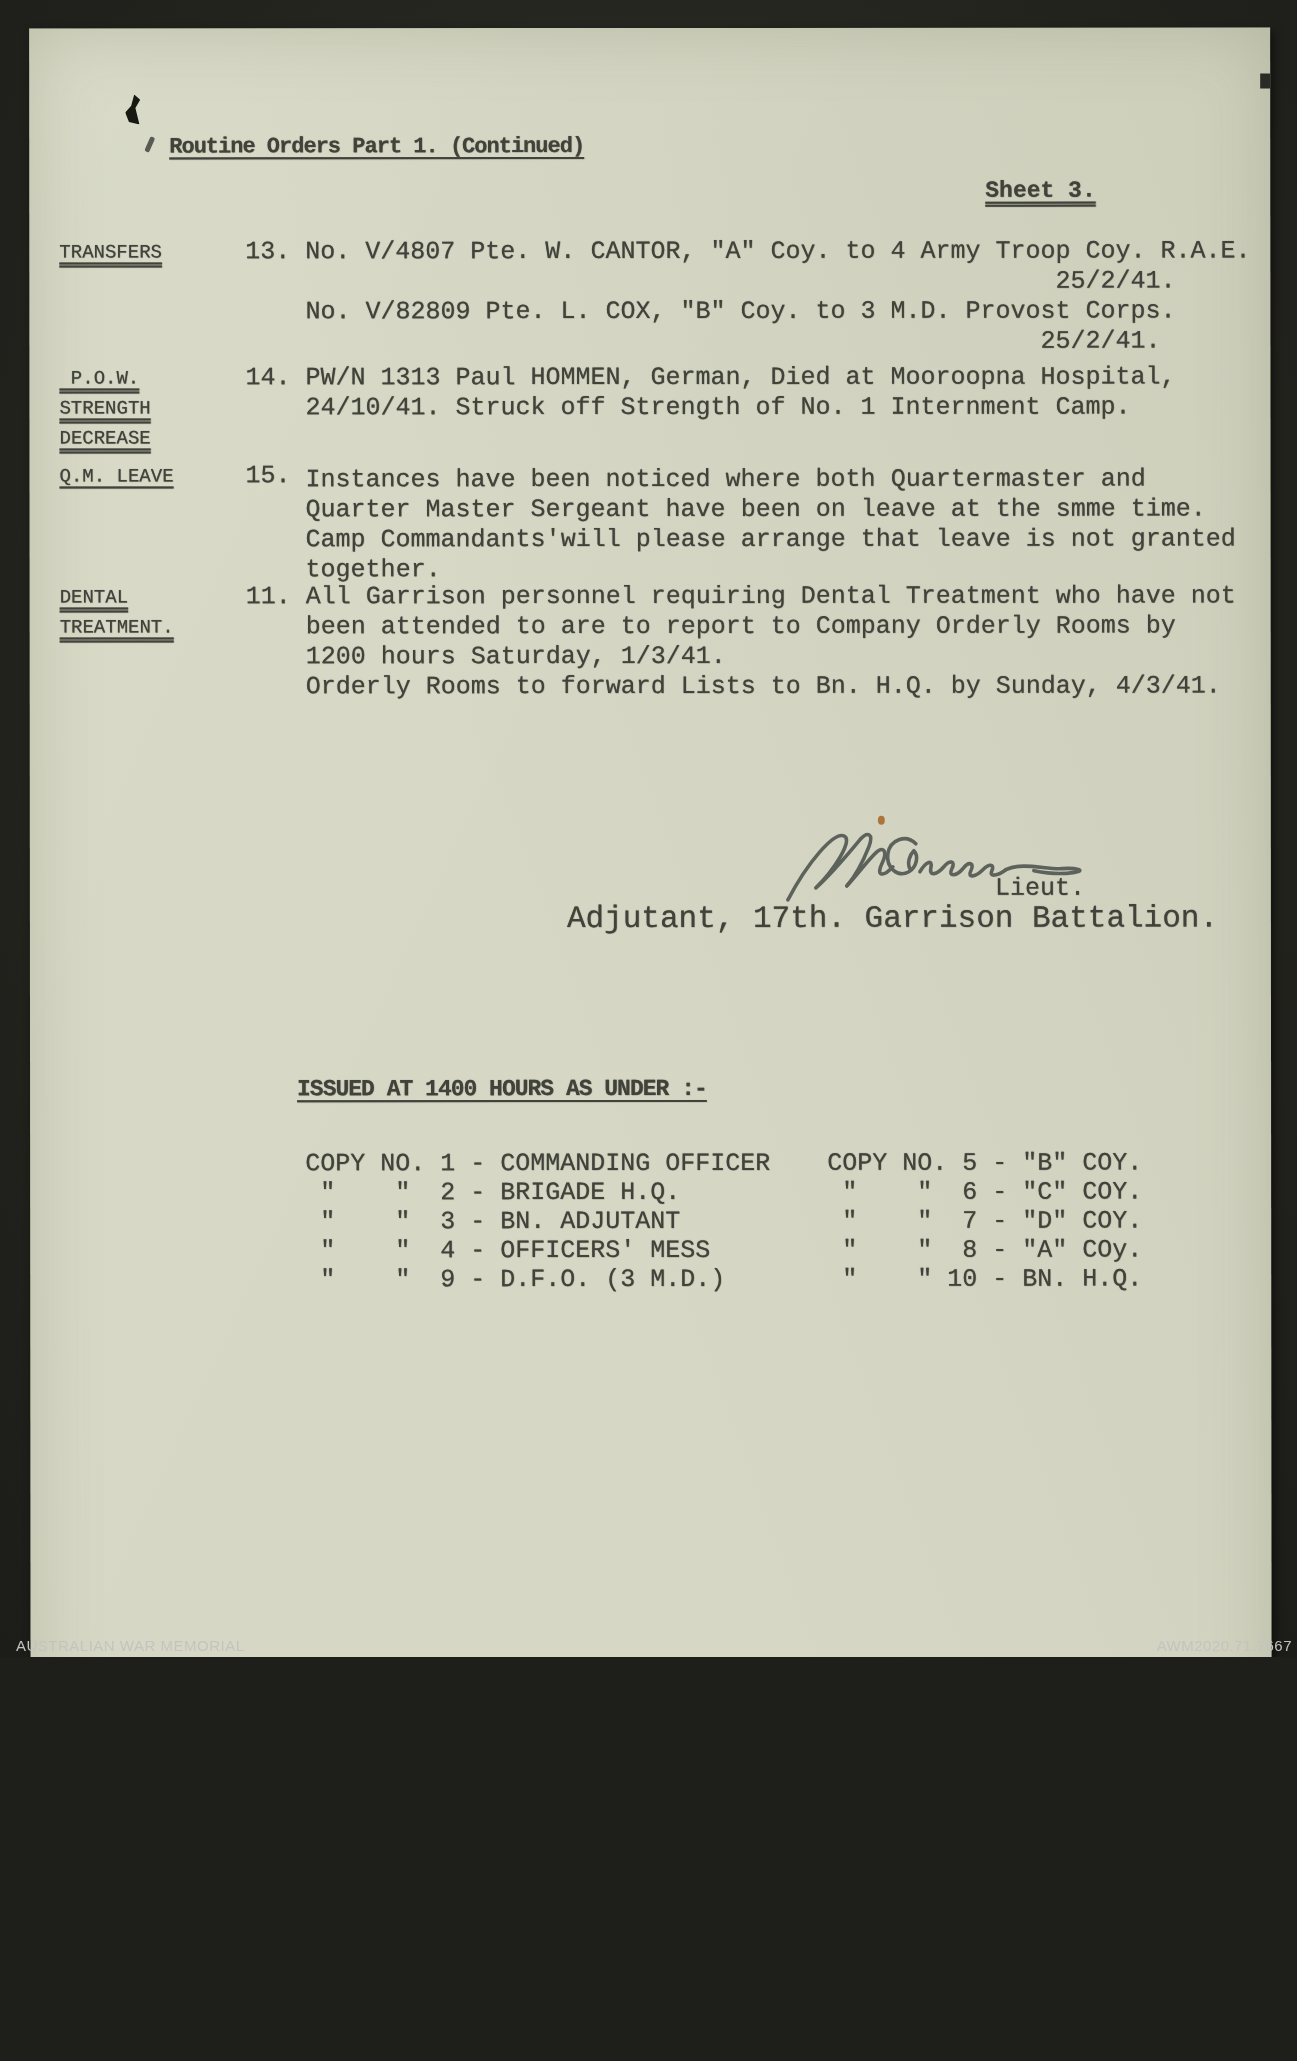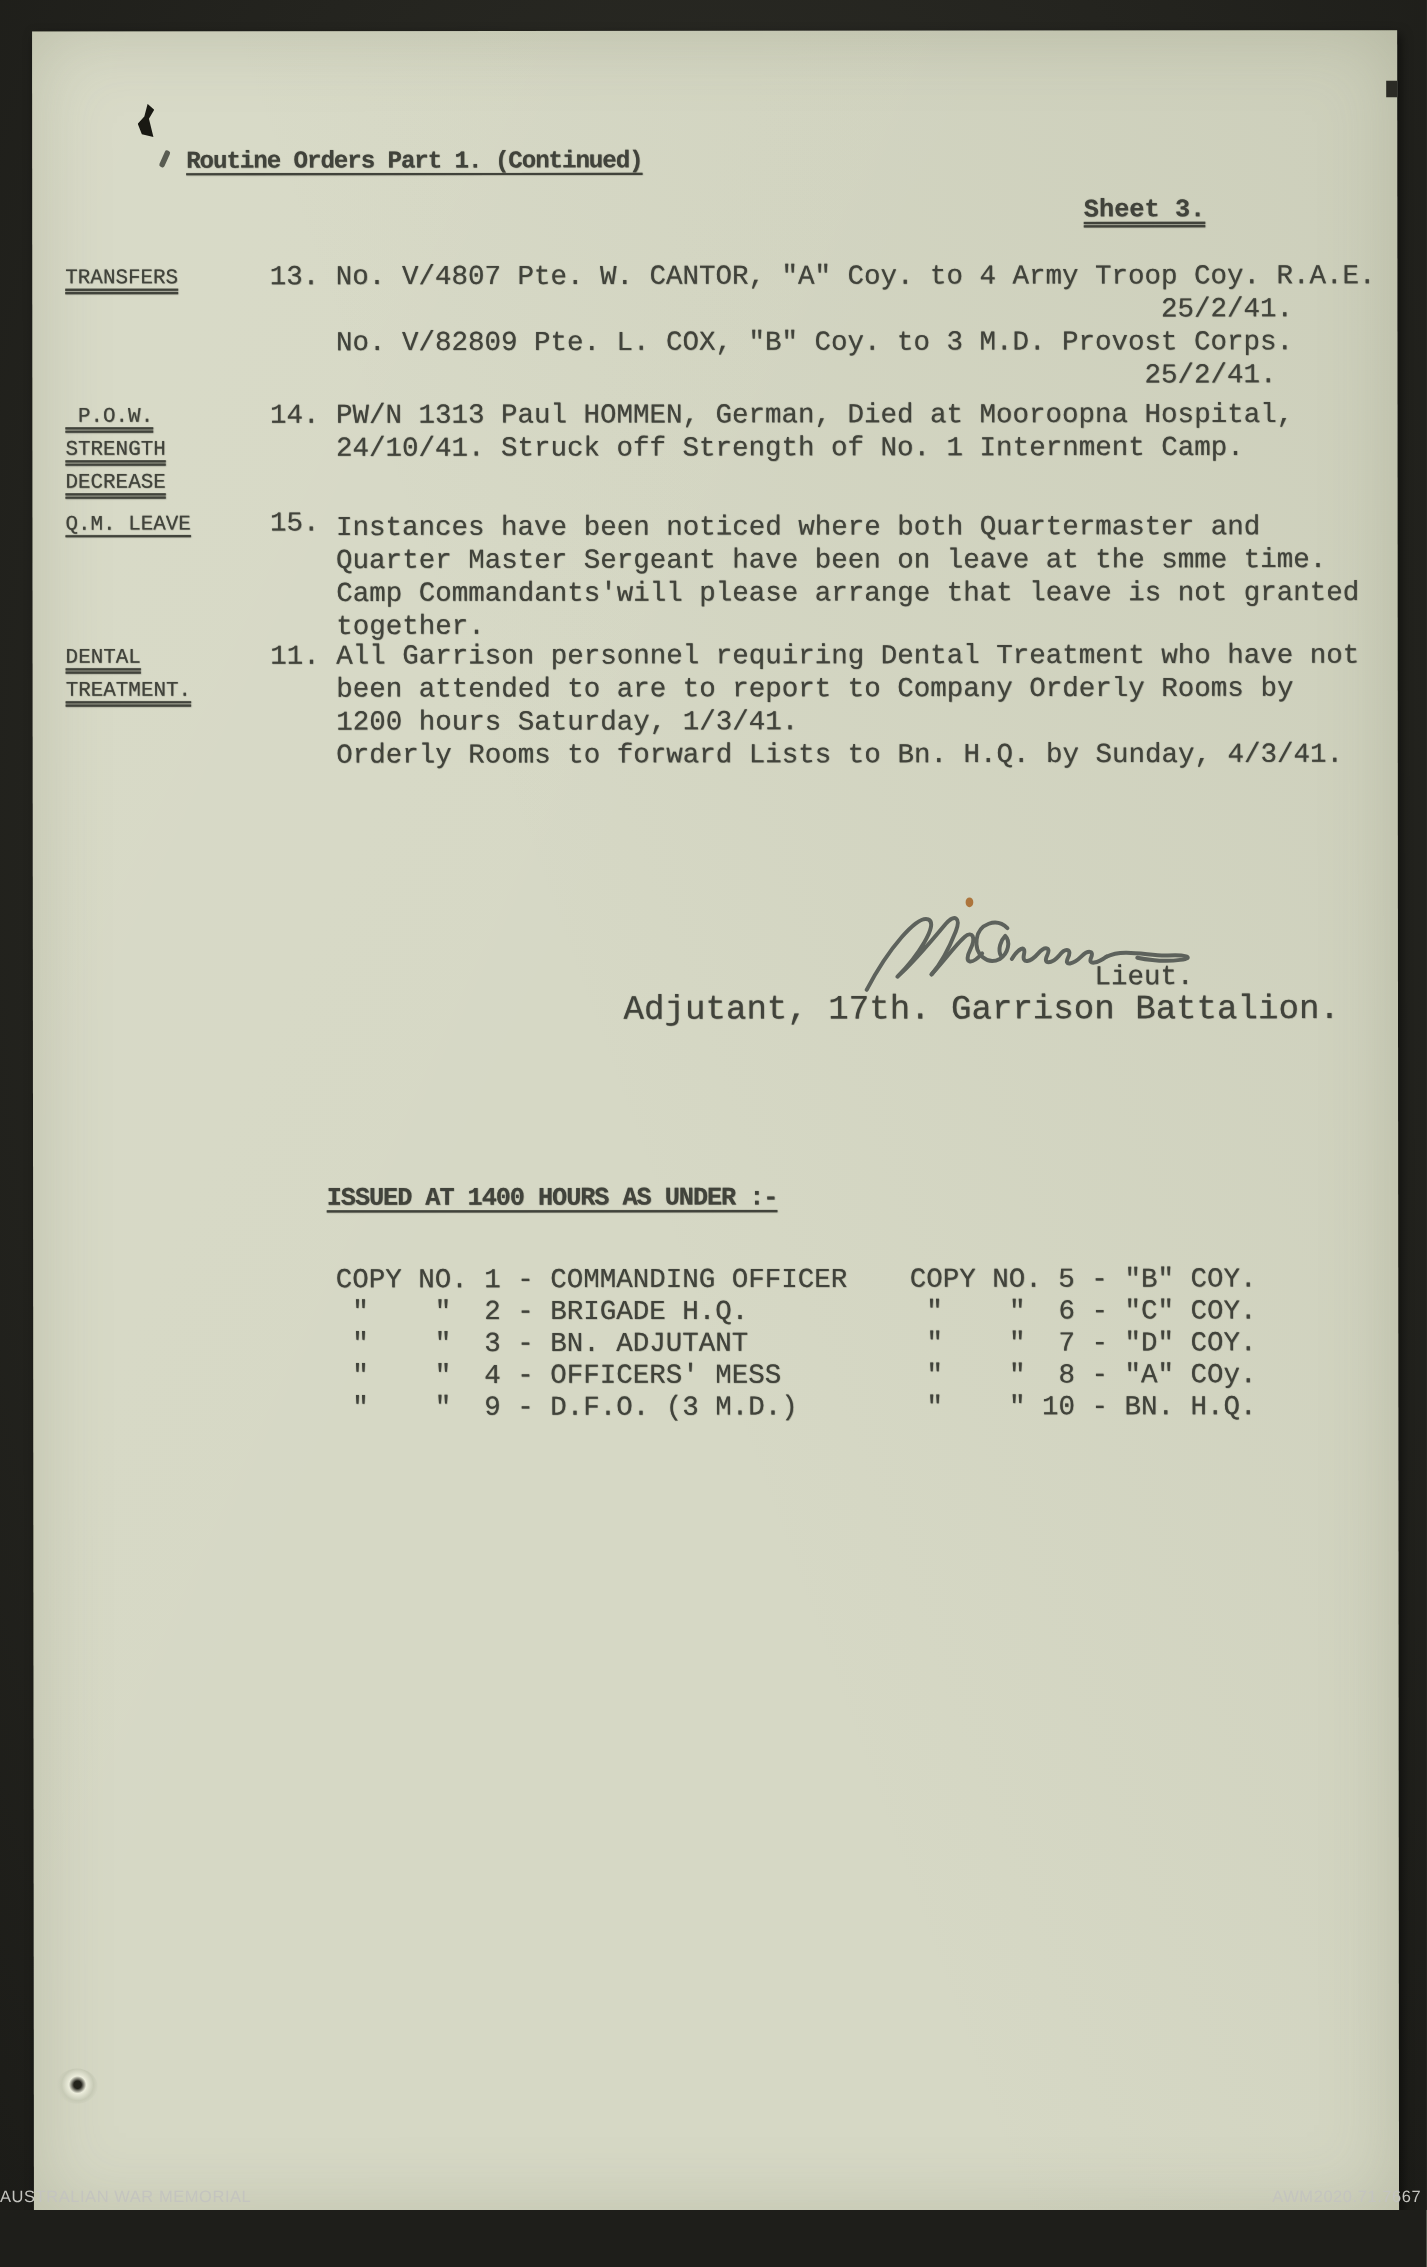--- a/index.html
+++ b/index.html
@@ -1,16 +1,16 @@
 <!DOCTYPE html>
 <html><head>
 <meta charset="utf-8">
 <style>
   html,body{margin:0;padding:0;background:#1e1e1a;}
-  .stage{position:relative;width:1297px;height:2009px;overflow:hidden;
+  .stage{position:relative;width:1297px;height:1657px;overflow:hidden;
     background:
       radial-gradient(ellipse at 50% 40%, rgba(70,70,60,.18), rgba(0,0,0,.35)),
       #2b2b25;
     font-family:"Liberation Mono","DejaVu Sans Mono",monospace;}
   .paper{position:absolute;left:30px;top:28px;width:1241px;height:1988px;
     background:
       linear-gradient(115deg, rgba(255,255,240,.07), rgba(0,0,0,0) 45%),
       linear-gradient(250deg, rgba(120,125,95,.10), rgba(0,0,0,0) 55%),
       #d6d8c5;
     box-shadow: inset 0 0 70px rgba(115,120,90,.28), 3px 4px 10px rgba(0,0,0,.55);
@@ -27,21 +27,21 @@
   .section-body{left:276px;font-size:25px;line-height:30px;}
   .sig-rank{left:965px;top:846px;font-size:25px;}
   .sig-role{left:537px;top:873px;font-size:31px;}
   .issued{left:267px;top:1048px;font-size:23px;letter-spacing:-1px;font-weight:bold;}
   .dist{font-size:25px;line-height:29px;}
   .dist-left{left:275px;top:1121px;}
   .dist-right{left:797px;top:1121px;}
   .signature-svg{position:absolute;left:748px;top:798px;}
   .caption{position:absolute;font-family:"Liberation Sans","DejaVu Sans",sans-serif;
     font-size:15px;color:#c4c4bf;letter-spacing:.5px;}
-  .cap-left{left:0;bottom:3px;}
+  .cap-left{left:16px;bottom:3px;}
   .cap-right{right:5px;bottom:3px;}
   
   .blemish{position:absolute;}
   .ink-splotch{left:96px;top:66px;width:15px;height:30px;background:#191913;
     clip-path:polygon(60% 0,100% 18%,68% 45%,95% 100%,25% 92%,0 60%,40% 38%);}
   .stray-tick{left:118px;top:108px;width:5px;height:16px;background:#3a3c34;
     transform:rotate(24deg);border-radius:2px;opacity:.8;}
   .orange-dot{left:848px;top:788px;width:7px;height:9px;background:#a96a2d;border-radius:50%;opacity:.9;}
   .pinhole{left:20px;top:1852px;width:38px;height:32px;border-radius:50%;
     background:radial-gradient(circle at 52% 46%, #23231c 0 13%, #eceddc 30%, #c7cab6 55%, rgba(199,202,182,0) 72%);}

